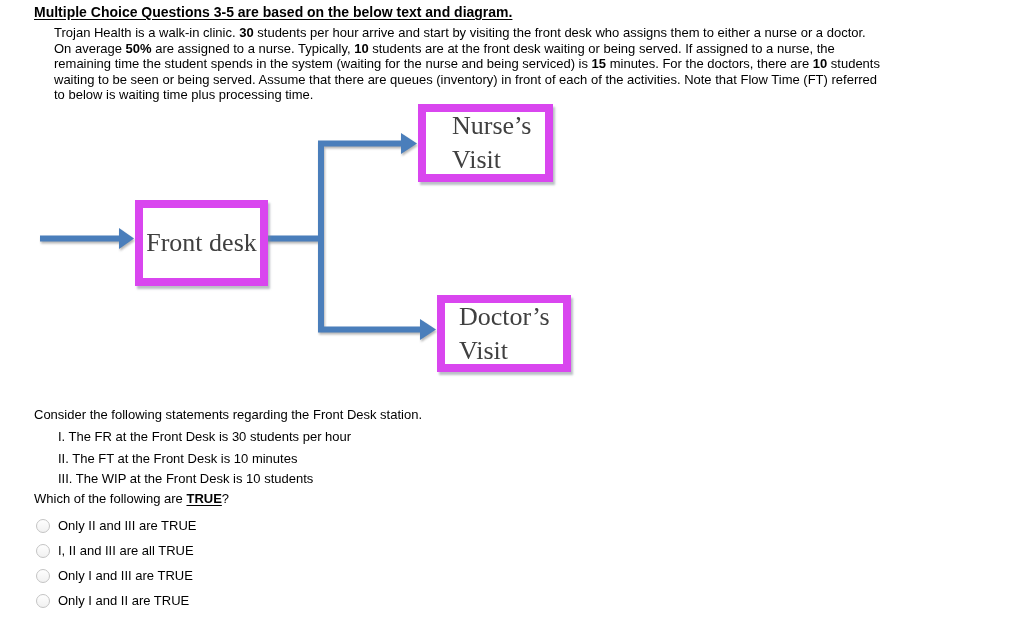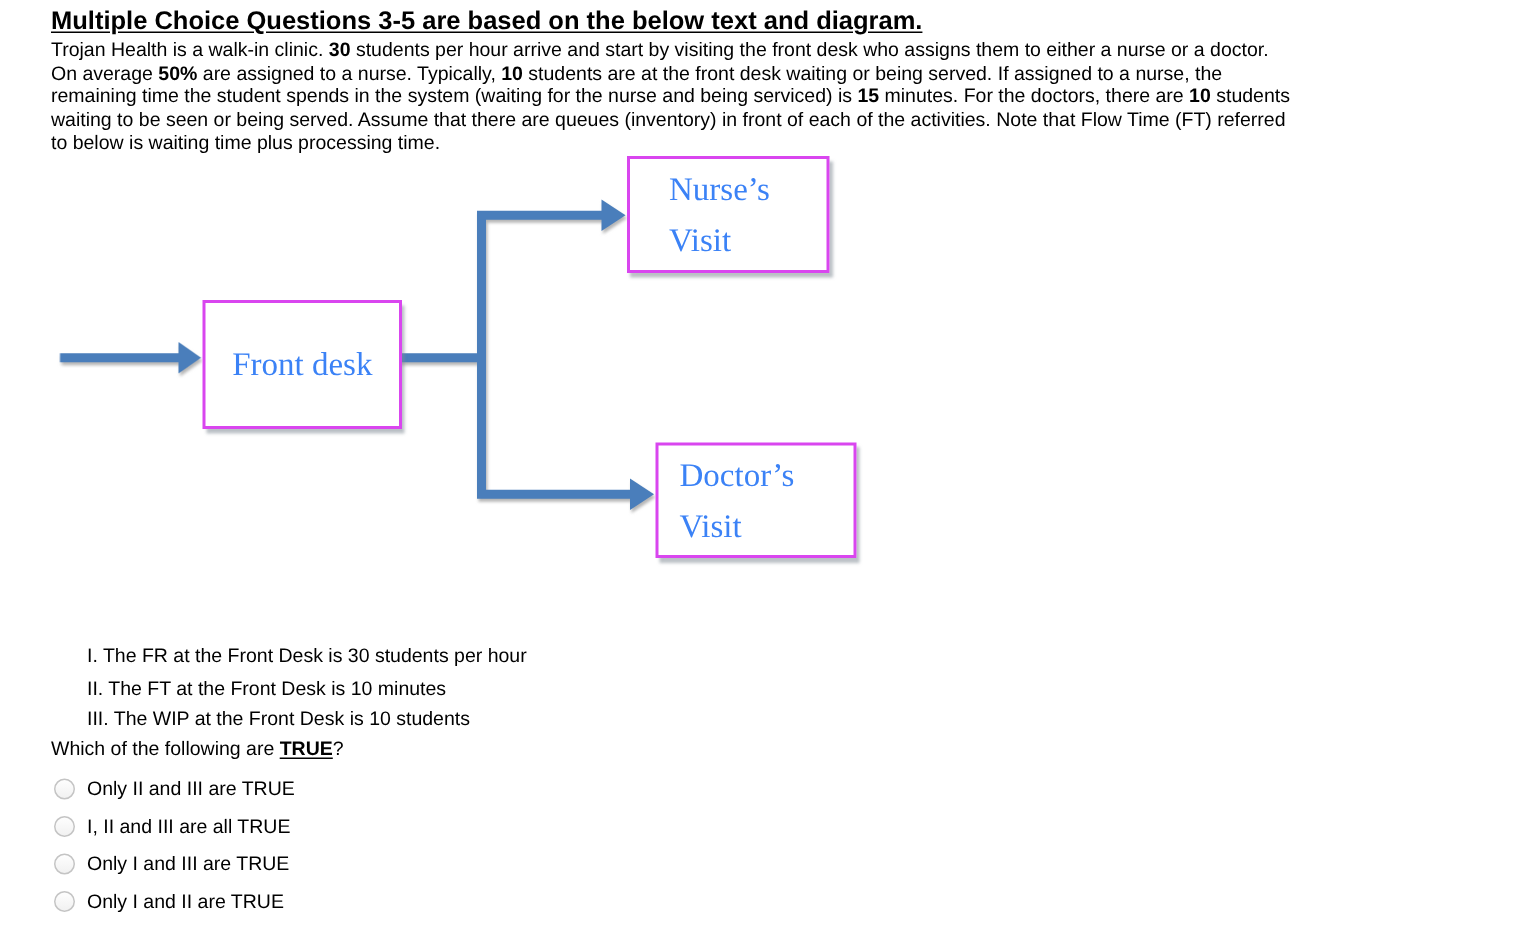--- a/index.html
+++ b/index.html
@@ -6,38 +6,38 @@
   html,body { width:1024px; height:634px; background:#ffffff; overflow:hidden; }
   .page {
     position:relative; width:1024px; height:634px; background:#ffffff;
     font-family:"Liberation Sans", sans-serif; color:#000000;
   }
   .abs { position:absolute; }
 
   
   .title {
     left:34px; top:4px;
-    font-size:17px; font-weight:bold;
+    font-size:14px; font-weight:bold;
     text-decoration:underline; text-underline-offset:2px;
     white-space:nowrap;
   }
 
   
   .intro { left:34px; top:25px; font-size:13px; }
-  .pline { white-space:nowrap; line-height:15.6px; }
+  .pline { white-space:nowrap; line-height:15.6px;margin-left:20px; }
   .b { font-weight:bold; }
 
   
   .flow-svg { left:0; top:100px; }
   .flow-shadow { filter:drop-shadow(1.5px 2px 1px rgba(120,120,120,0.55)); }
   .dbox {
     position:absolute; background:#ffffff;
-    border:2px solid #d946ef;
+    border:8px solid #d946ef;
     box-shadow:2px 3px 2px rgba(130,140,150,0.55);
-    font-family:"Liberation Serif", serif; font-size:22px; color:#3b82f6;
+    font-family:"Liberation Serif", serif; font-size:26px; color:#404040;
     display:flex; flex-direction:column; justify-content:center;
     line-height:34px;
   }
   .dbox-front { left:135px; top:200px; width:133px; height:86px; align-items:center; line-height:30px; }
   .dbox-nurse { left:418px; top:104px; width:135px; height:78px; padding-left:26px; }
   .dbox-doctor { left:437px; top:295px; width:134px; height:77px; padding-left:14px; }
 
   
   .qtext { font-size:13px; white-space:nowrap; }
   .consider { left:34px; top:407px; }
@@ -89,20 +89,21 @@
   </div>
   <div class="dbox dbox-nurse">
     <span>Nurse’s</span>
     <span>Visit</span>
   </div>
   <div class="dbox dbox-doctor">
     <span>Doctor’s</span>
     <span>Visit</span>
   </div>
 
+  <div class="abs qtext consider">Consider the following statements regarding the Front Desk station.</div>
   <div class="abs qtext stmt1">I. The FR at the Front Desk is 30 students per hour</div>
   <div class="abs qtext stmt2">II. The FT at the Front Desk is 10 minutes</div>
   <div class="abs qtext stmt3">III. The WIP at the Front Desk is 10 students</div>
 
   <div class="abs which"><span>Which of the following are </span><span class="em">TRUE</span><span>?</span></div>
 
   <div class="opt-row" style="top:517px;">
     <span class="radio"></span>
     <span class="opt-label">Only II and III are TRUE</span>
   </div>

